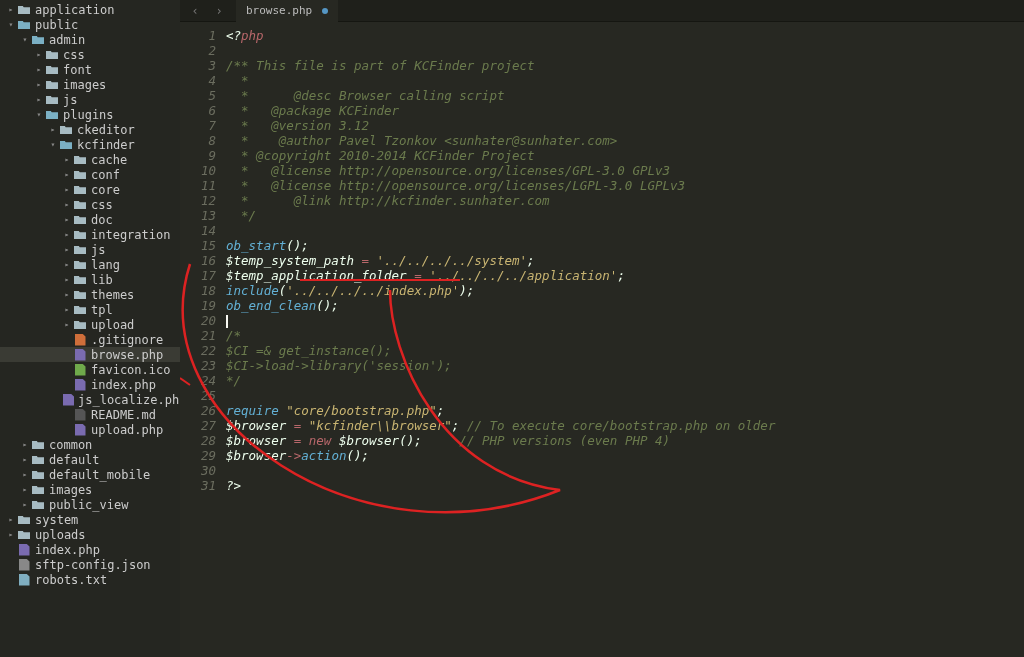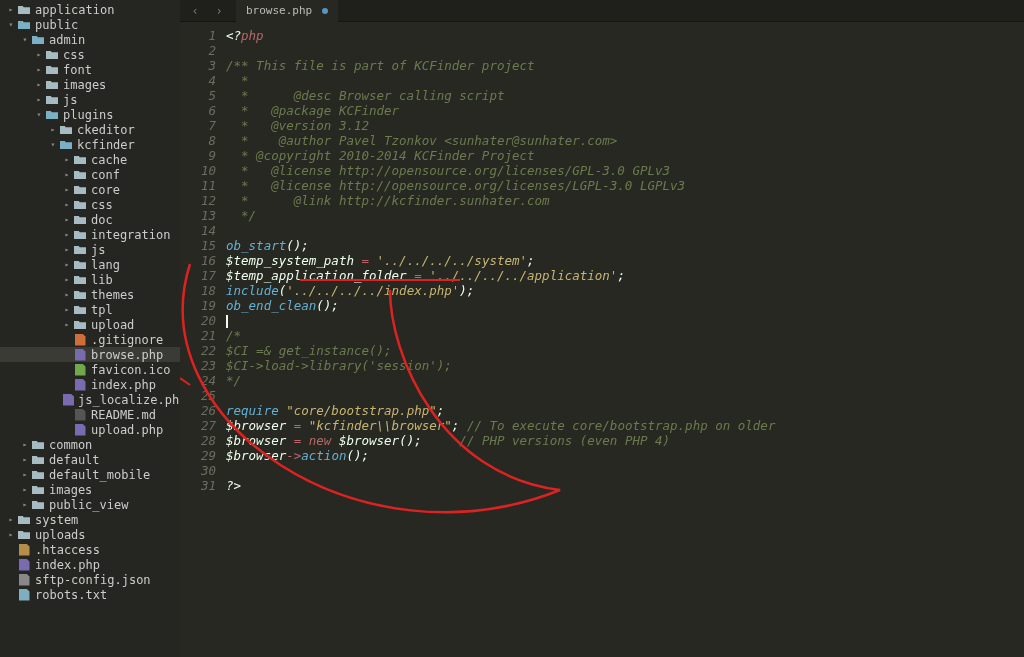--- a/index.html
+++ b/index.html
@@ -310,25 +310,20 @@
     </div>
     <div class="tree-row" style="--indent: 6px;">
       <span class="triangle">▸</span>
       <span class="tree-icon folder-closed"></span>
       <span class="tree-label">system</span>
     </div>
     <div class="tree-row" style="--indent: 6px;">
       <span class="triangle">▸</span>
       <span class="tree-icon folder-closed"></span>
       <span class="tree-label">uploads</span>
-    </div>
-    <div class="tree-row" style="--indent: 6px;">
-      <span class="triangle"> </span>
-      <span class="tree-icon file-cfg"></span>
-      <span class="tree-label">.htaccess</span>
     </div>
     <div class="tree-row" style="--indent: 6px;">
       <span class="triangle"> </span>
       <span class="tree-icon file-php"></span>
       <span class="tree-label">index.php</span>
     </div>
     <div class="tree-row" style="--indent: 6px;">
       <span class="triangle"> </span>
       <span class="tree-icon file-json"></span>
       <span class="tree-label">sftp-config.json</span>

